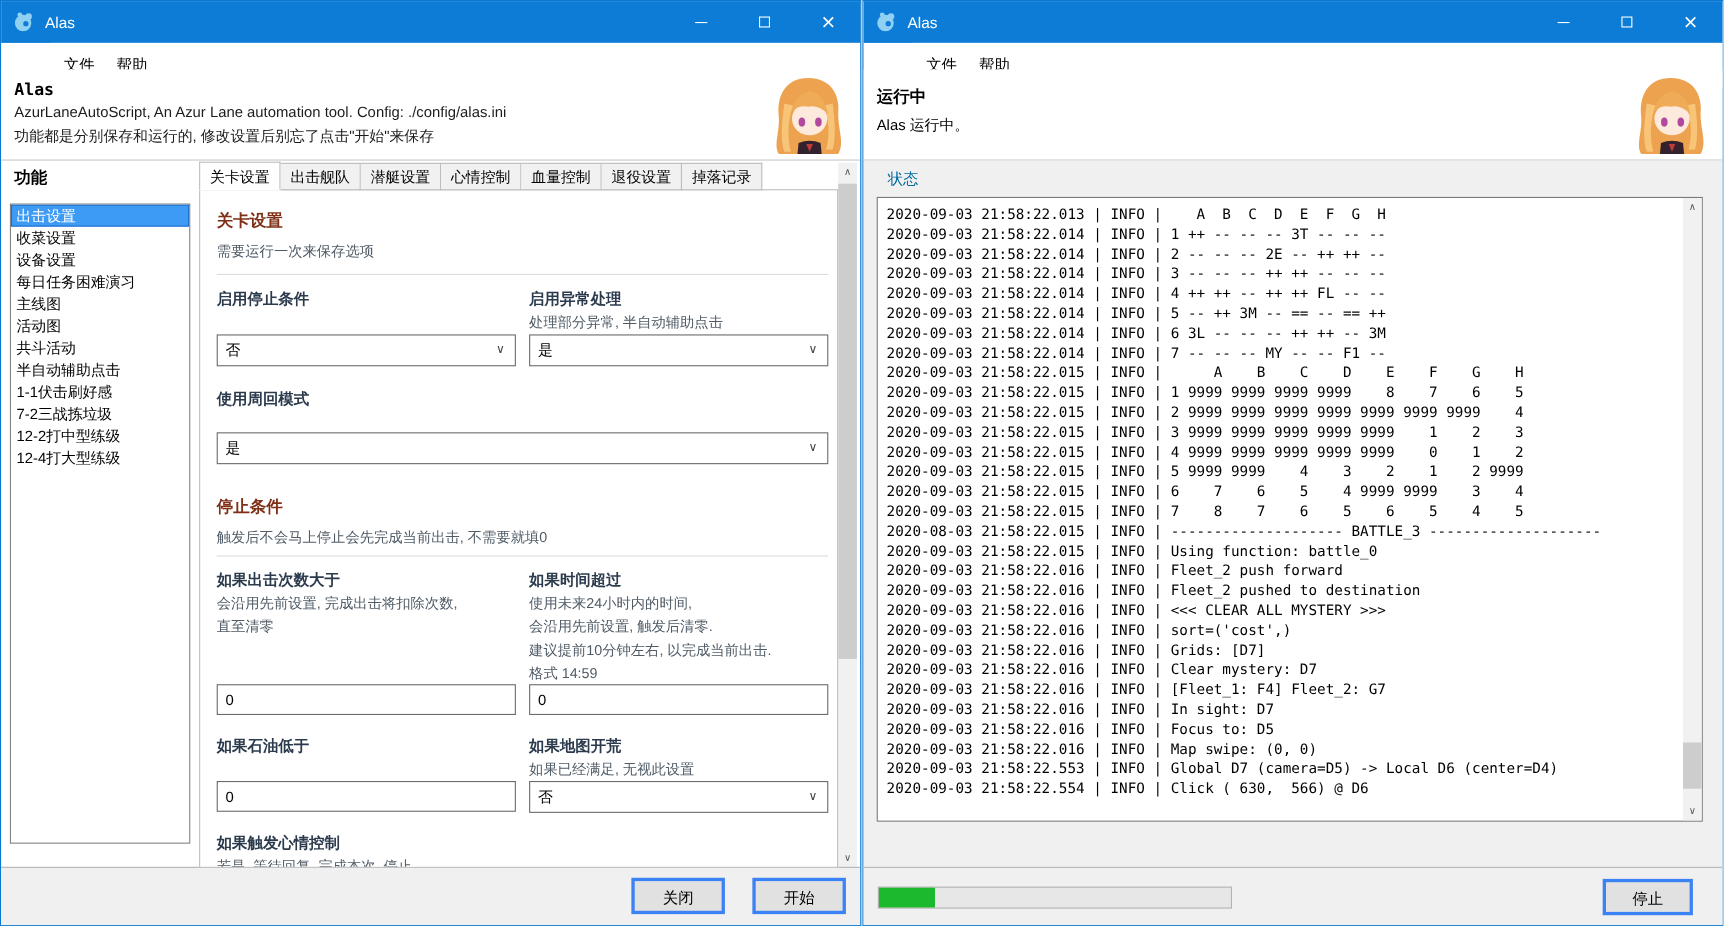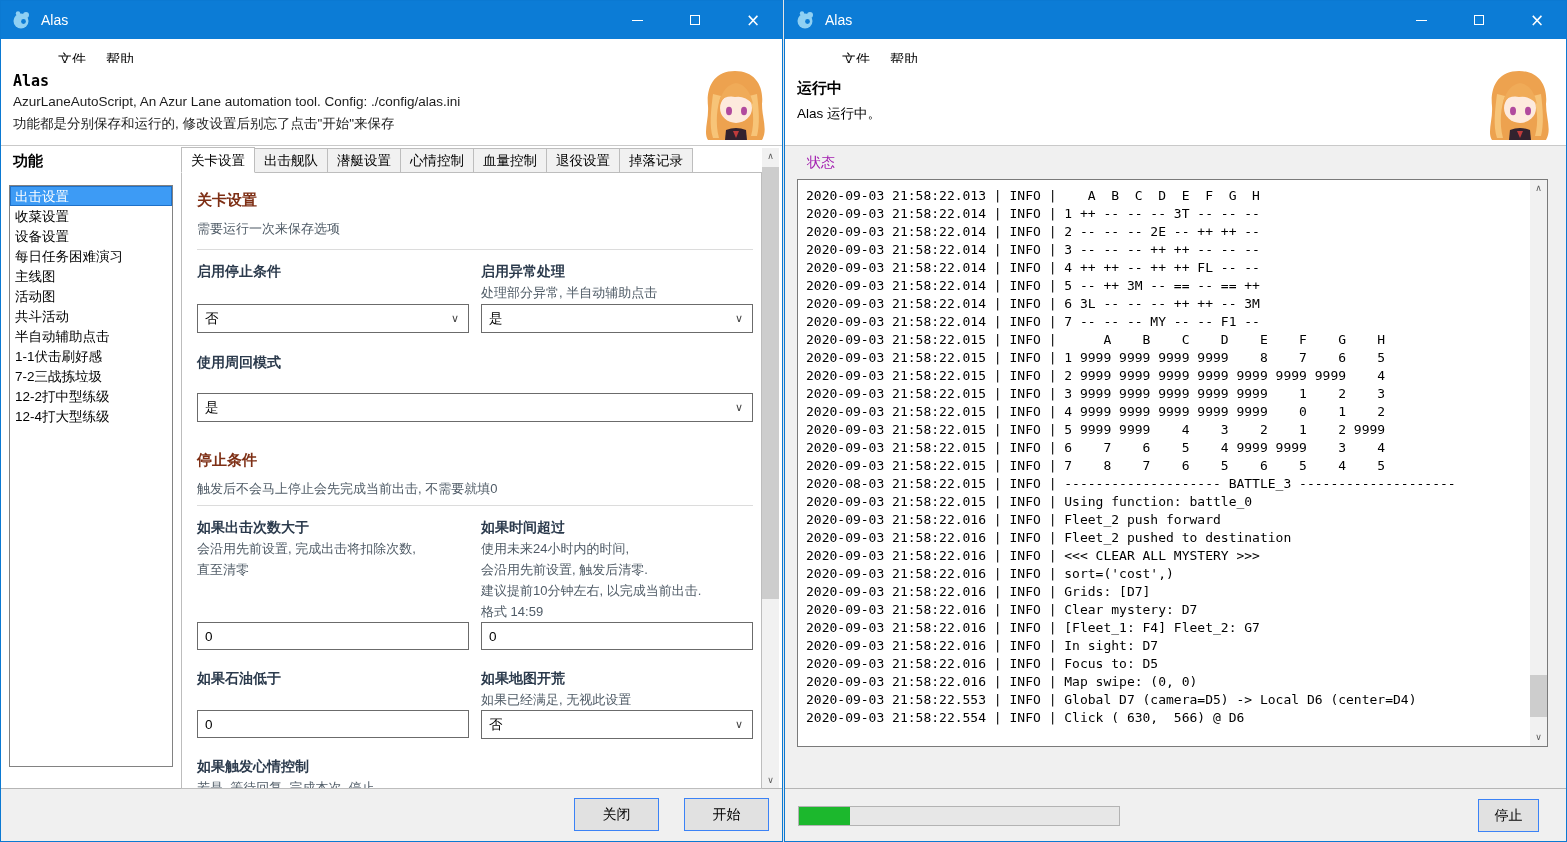--- a/index.html
+++ b/index.html
@@ -74,28 +74,28 @@
               line-height:17px; font-size:9px; color:#5a5a5a; }
   .vs-up { top:0; } .vs-down { bottom:0; }
   .vs-thumb { position:absolute; left:0; width:17px; background:#cdcdcd; }
   .lw-scroll { right:3px; top:147px; height:641px; }
   .lw-scroll .vs-thumb { top:19px; height:432px; }
 
   
   .footer { position:absolute; left:0; right:0; bottom:0; height:53px; background:#f0f0f0;
             border-top:1px solid #b5b5b5; }
   .btn { position:absolute; top:9px; width:85px; height:33px; background:#e1e1e1;
-         border:1px solid #3b82f6; font-size:14px; text-align:center; line-height:31px; }
+         border:3px solid #3b82f6; font-size:14px; text-align:center; line-height:31px; }
   .btn-close { right:123px; }
   .btn-start { right:13px; }
-  .btn-stop  { right:27px; width:61px; }
+  .btn-stop  { right:27px; width:82px; }
 
   
   .r-body { position:absolute; left:0; right:0; top:145px; bottom:52px; background:#f0f0f0; }
-  .r-status { position:absolute; left:22px; top:8px; font-size:14px; color:#a21caf; }
+  .r-status { position:absolute; left:22px; top:8px; font-size:14px; color:#0369a1; }
   .logbox { position:absolute; left:12px; top:33px; width:751px; height:568px; background:#fff;
             border:1px solid #7a7a7a; overflow:hidden; }
   .loglines { position:absolute; left:8px; top:7px; right:20px;
               font-family:"DejaVu Sans Mono","Liberation Mono",monospace;
               font-size:13px; line-height:18px; }
   .logline { white-space:pre; height:18px; }
   .log-scroll { right:0; top:0; height:566px; }
   .log-scroll .vs-thumb { top:495px; height:42px; }
 
   .progress { position:absolute; left:13px; top:805px; width:322px; height:20px;

